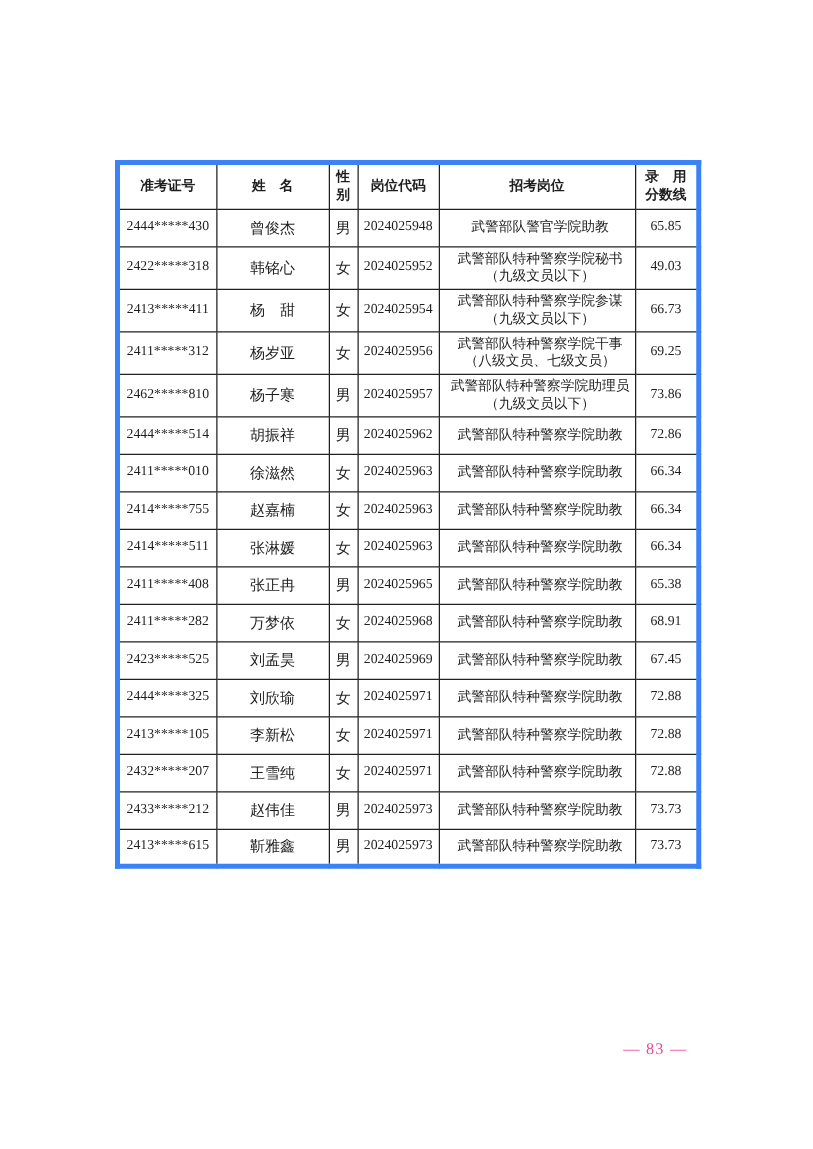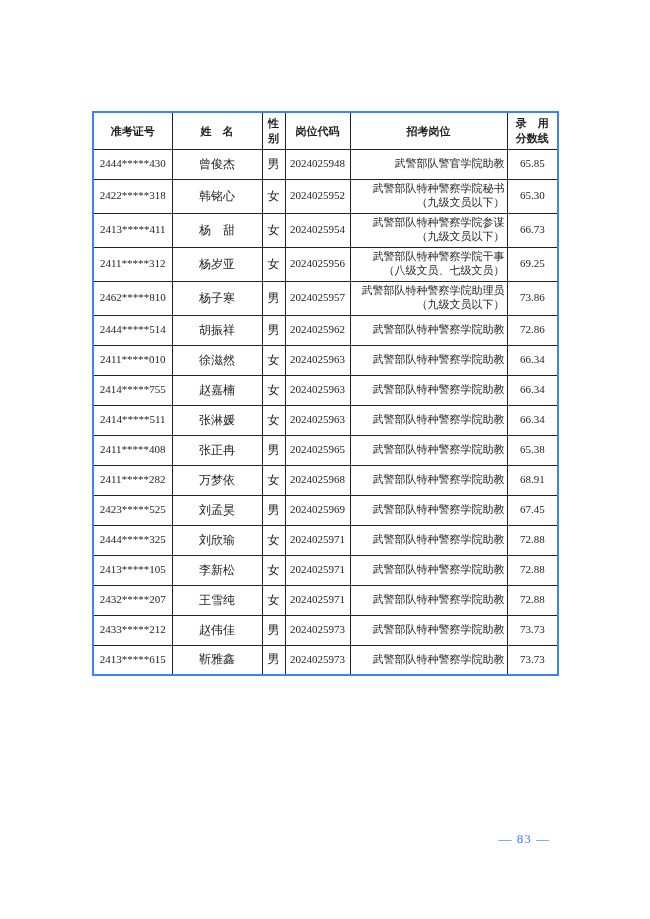--- a/index.html
+++ b/index.html
@@ -17,25 +17,25 @@
   }
   .sheet {
     position: absolute;
     inset: 0;
     background: #ffffff;
     overflow: hidden;
   }
   table.score-table {
     position: absolute;
     left: 92px;
-    top: 111px;
+    top: 128px;
     width: 466px;
     border-collapse: collapse;
     table-layout: fixed;
-    border: 2px solid #3b82f6;
+    border: 4px solid #3b82f6;
   }
   .score-table th,
   .score-table td {
     border: 1px solid #222222;
     overflow: hidden;
   }
   .score-table thead tr {
     height: 37px;
   }
   .score-table th {
@@ -59,33 +59,32 @@
     vertical-align: middle;
     line-height: 1.25;
     padding: 1px 2px;
   }
   .score-table td.c-name,
   .score-table td.c-gender {
     font-size: 12px;
   }
   .score-table td.c-pos {
     font-size: 11px;
-    text-align: right;
+    text-align: center;
     padding-left: 7px;
     padding-right: 2px;
     white-space: pre-line;
     line-height: 1.3;
-    font-family: Liberation Mono, monospace;
   }
   .page-num {
     position: absolute;
     top: 831px;
     right: 100px;
     font-size: 13px;
-    color: #3b82f6;
+    color: #ec4899;
     letter-spacing: 1px;
     white-space: nowrap;
   }
 </style>
 </head>
 <body>
 
 <div class="sheet">
 
   <table class="score-table">
@@ -118,21 +117,21 @@
           <td class="c-pos">武警部队警官学院助教</td>
           <td class="c-score">65.85</td>
         </tr>
         <tr class="tall">
           <td class="c-id">2422*****318</td>
           <td class="c-name">韩铭心</td>
           <td class="c-gender">女</td>
           <td class="c-code">2024025952</td>
           <td class="c-pos">武警部队特种警察学院秘书
 （九级文员以下）</td>
-          <td class="c-score">65.30</td>
+          <td class="c-score">49.03</td>
         </tr>
         <tr class="tall">
           <td class="c-id">2413*****411</td>
           <td class="c-name">杨　甜</td>
           <td class="c-gender">女</td>
           <td class="c-code">2024025954</td>
           <td class="c-pos">武警部队特种警察学院参谋
 （九级文员以下）</td>
           <td class="c-score">66.73</td>
         </tr>

